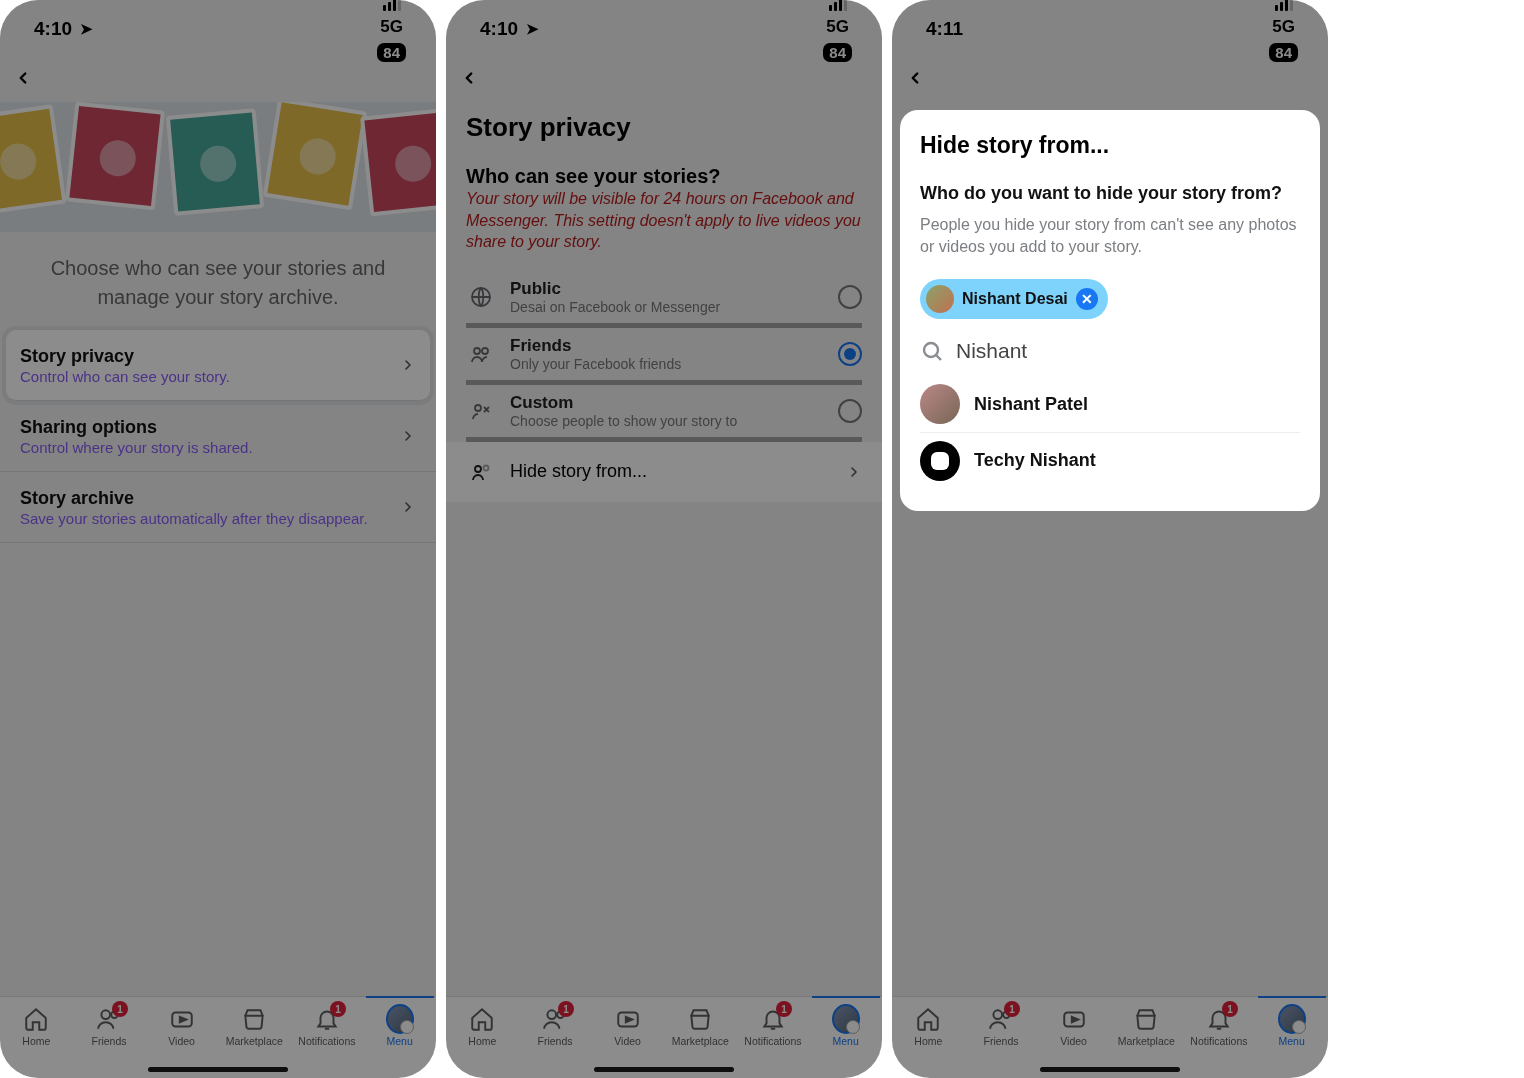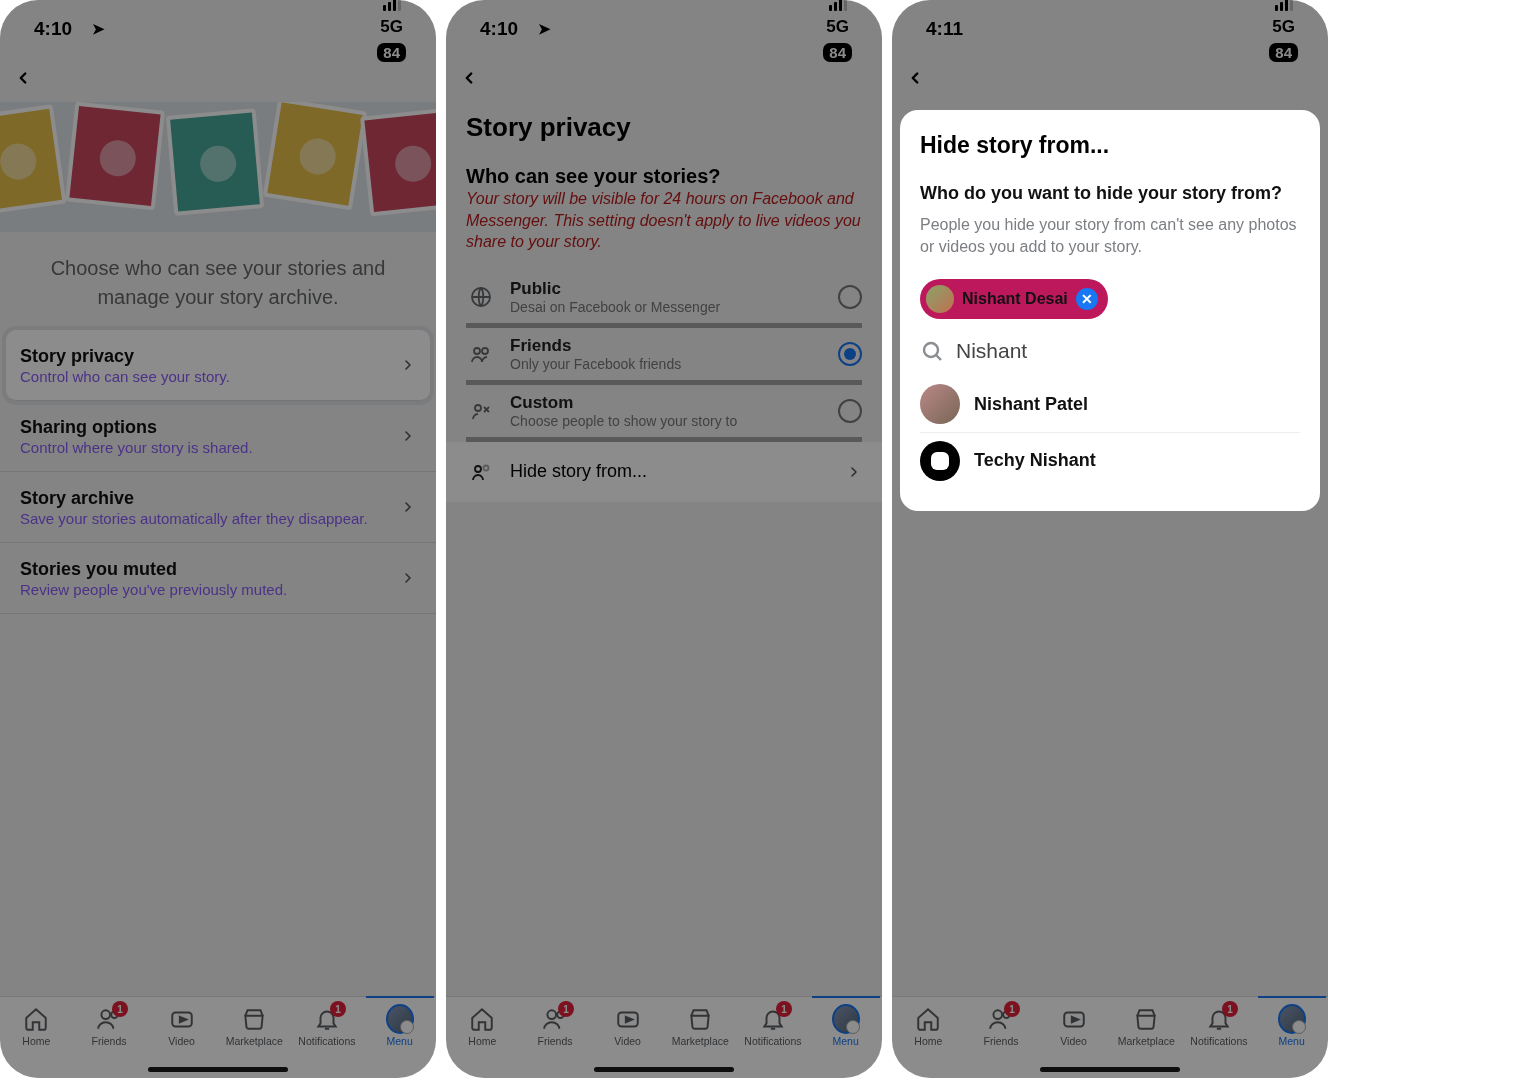--- a/index.html
+++ b/index.html
@@ -32,21 +32,21 @@
     height: 54px;
     display: flex;
     justify-content: space-between;
     align-items: center;
     padding: 4px 30px 0 34px;
     font-weight: 700;
     font-size: 19px;
     position: relative;
     z-index: 4;
   }
-  .status-left { display: flex; align-items: center; gap: 20px; }
+  .status-left { display: flex; align-items: center; gap: 8px; }
   .status-right { display: flex; align-items: center; gap: 6px; font-size: 17px; flex-direction: column; }
   .loc-arrow { font-size: 15px; transform: rotate(0deg); }
   .sig-bars { display: inline-flex; align-items: flex-end; gap: 2px; }
   .sig-bars span { width: 3px; background: #000; border-radius: 1px; }
   .sig-bars span:nth-child(1){ height:6px;} .sig-bars span:nth-child(2){height:9px;}
   .sig-bars span:nth-child(3){height:12px;} .sig-bars span:nth-child(4){height:15px; background:#bbb;}
   .batt { background:#000; color:#fff; border-radius:7px; padding:1px 6px; font-size:15px; font-weight:700;}
   .nav-top {
     height: 48px;
     display:flex; align-items:center; padding:0 14px; position:relative; z-index:4;
@@ -113,21 +113,21 @@
   }
 
   
   .s3-sheet {
     position:absolute; left:8px; right:8px; top:110px; background:#fff; border-radius:18px; z-index:10; padding: 22px 20px 22px; min-height: 394px;
   }
   .s3-title { font-size:23px; font-weight:800; color:#000; margin-bottom: 24px;}
   .s3-q { font-size:18px; font-weight:800; color:#111; margin-bottom:10px;}
   .s3-desc { font-size:16px; color:#7b7e82; line-height:1.4; margin-bottom:20px;}
   .chip {
-    display:inline-flex; align-items:center; gap:8px; background:#be185d; color:#111; font-weight:800; font-size:16px; padding:6px 10px 6px 6px; border-radius:22px; margin-bottom:20px;
+    display:inline-flex; align-items:center; gap:8px; background:#7dd3fc; color:#111; font-weight:800; font-size:16px; padding:6px 10px 6px 6px; border-radius:22px; margin-bottom:20px;
   }
   .chip .av { width:28px; height:28px; border-radius:50%; background:linear-gradient(135deg,#8aa36a,#c07050); }
   .chip .x { width:22px; height:22px; background:#1877f2; color:#fff; border-radius:50%; display:flex; align-items:center; justify-content:center; font-size:14px; font-weight:900;}
   .search-row { display:flex; align-items:center; gap:12px; margin-bottom:14px;}
   .search-ic { color:#8a8d91; }
   .search-inp {
     border:none; font-size:21px; color:#444; outline:none; flex:1; background:transparent;
   }
   .result-row {
     display:flex; align-items:center; gap:14px; height:56px; border-bottom:1px solid #eee;
@@ -229,31 +229,20 @@
       <div class="txt">
         <div class="ttl">Story archive</div>
         <div class="sub">Save your stories automatically after they disappear.</div>
       </div>
       <span class="chev-r">
         <svg width="16" height="16" viewBox="0 0 24 24" fill="none" stroke="#555" stroke-width="2.4" stroke-linecap="round" stroke-linejoin="round">
             <polyline points="9 18 15 12 9 6"></polyline>
           </svg>
       </span>
     </div>
-    <div class="list-row">
-      <div class="txt">
-        <div class="ttl">Stories you muted</div>
-        <div class="sub">Review people you've previously muted.</div>
-      </div>
-      <span class="chev-r">
-        <svg width="16" height="16" viewBox="0 0 24 24" fill="none" stroke="#555" stroke-width="2.4" stroke-linecap="round" stroke-linejoin="round">
-            <polyline points="9 18 15 12 9 6"></polyline>
-          </svg>
-      </span>
-    </div>
   </div>
 
   <div class="tabbar">
     <div class="tab">
       <span class="tic">
           <svg width="26" height="26" viewBox="0 0 24 24" fill="none" stroke="#5b5d61" stroke-width="1.8">
             <path d="M3 11l9-8 9 8v9a2 2 0 0 1-2 2h-4v-7h-6v7H5a2 2 0 0 1-2-2z"></path>
           </svg>
         </span>
       <span>Home</span>

